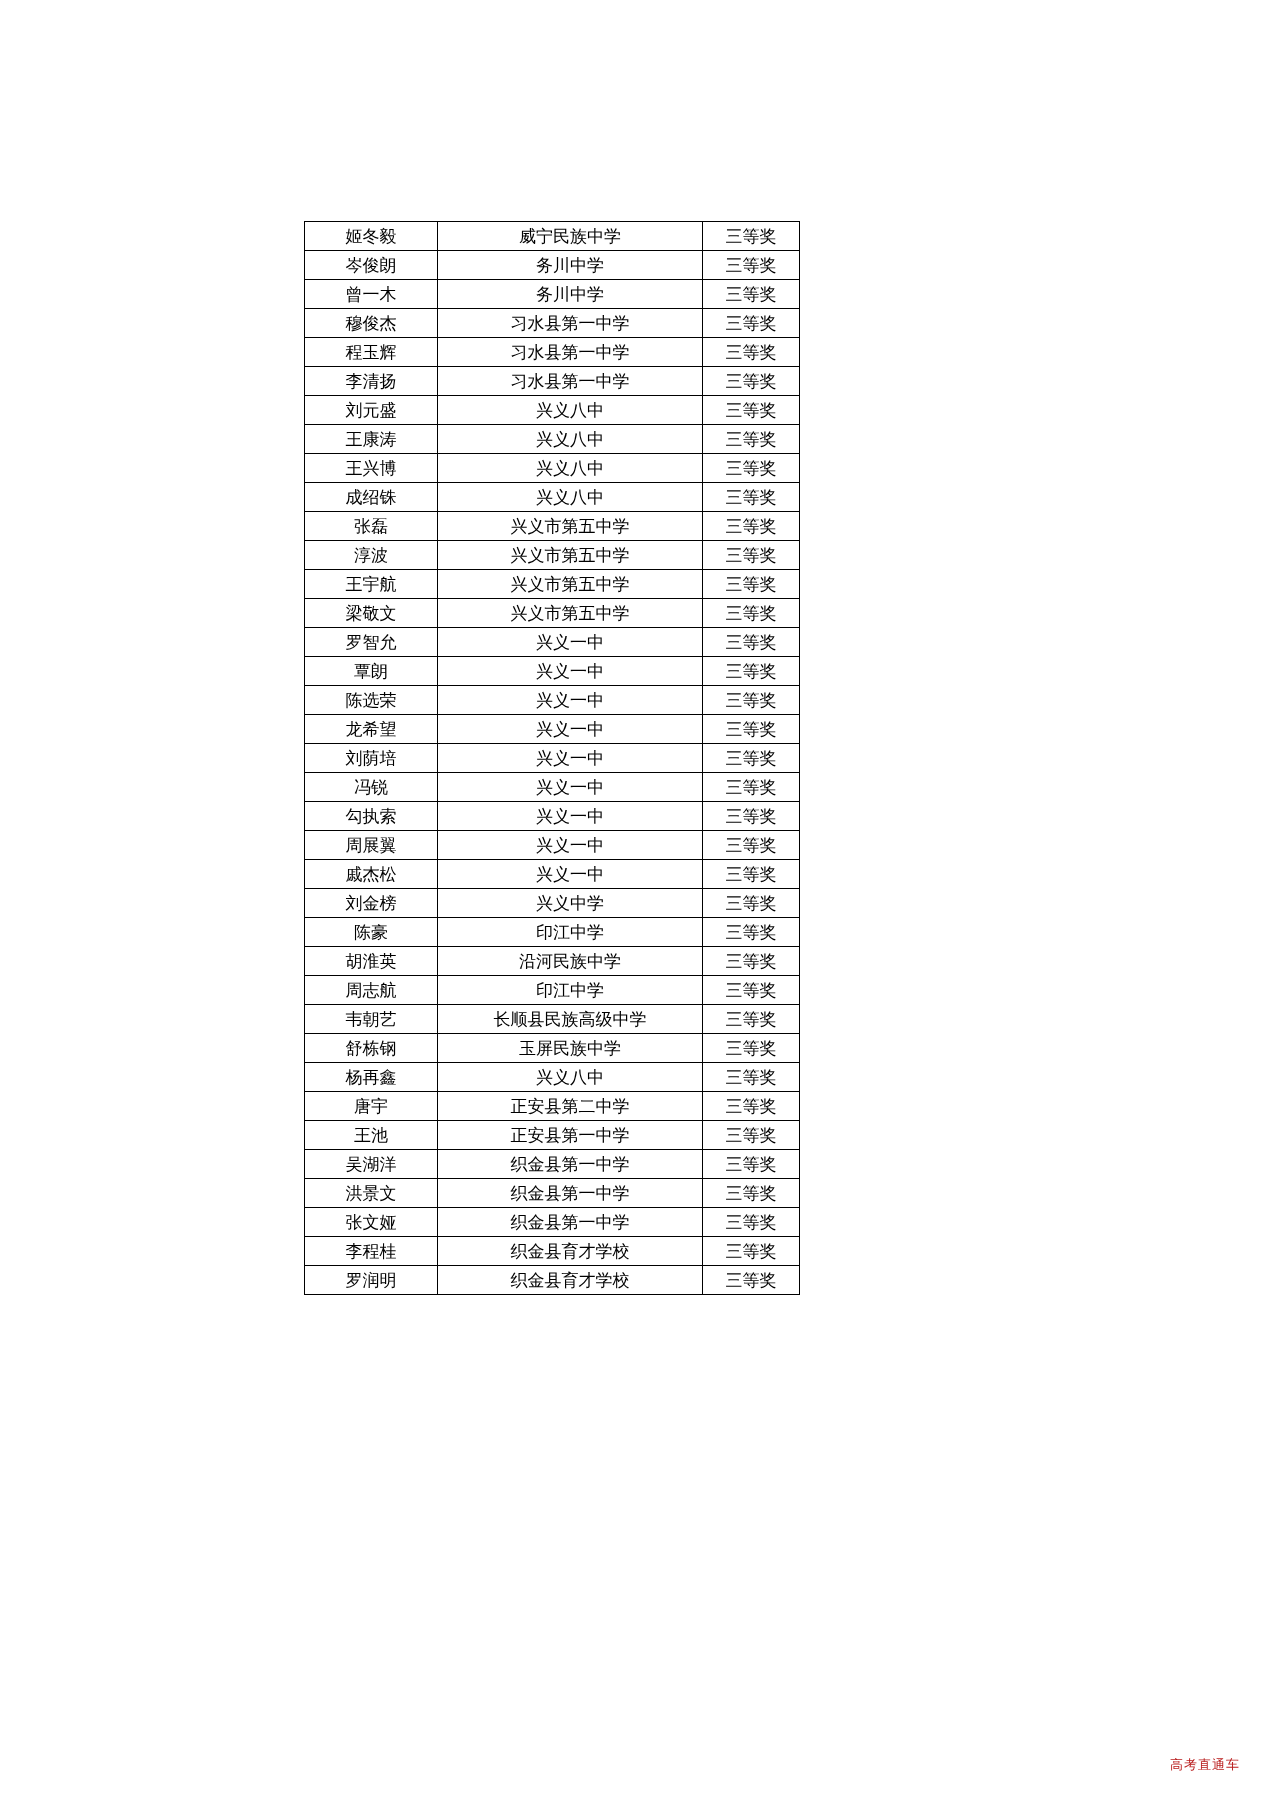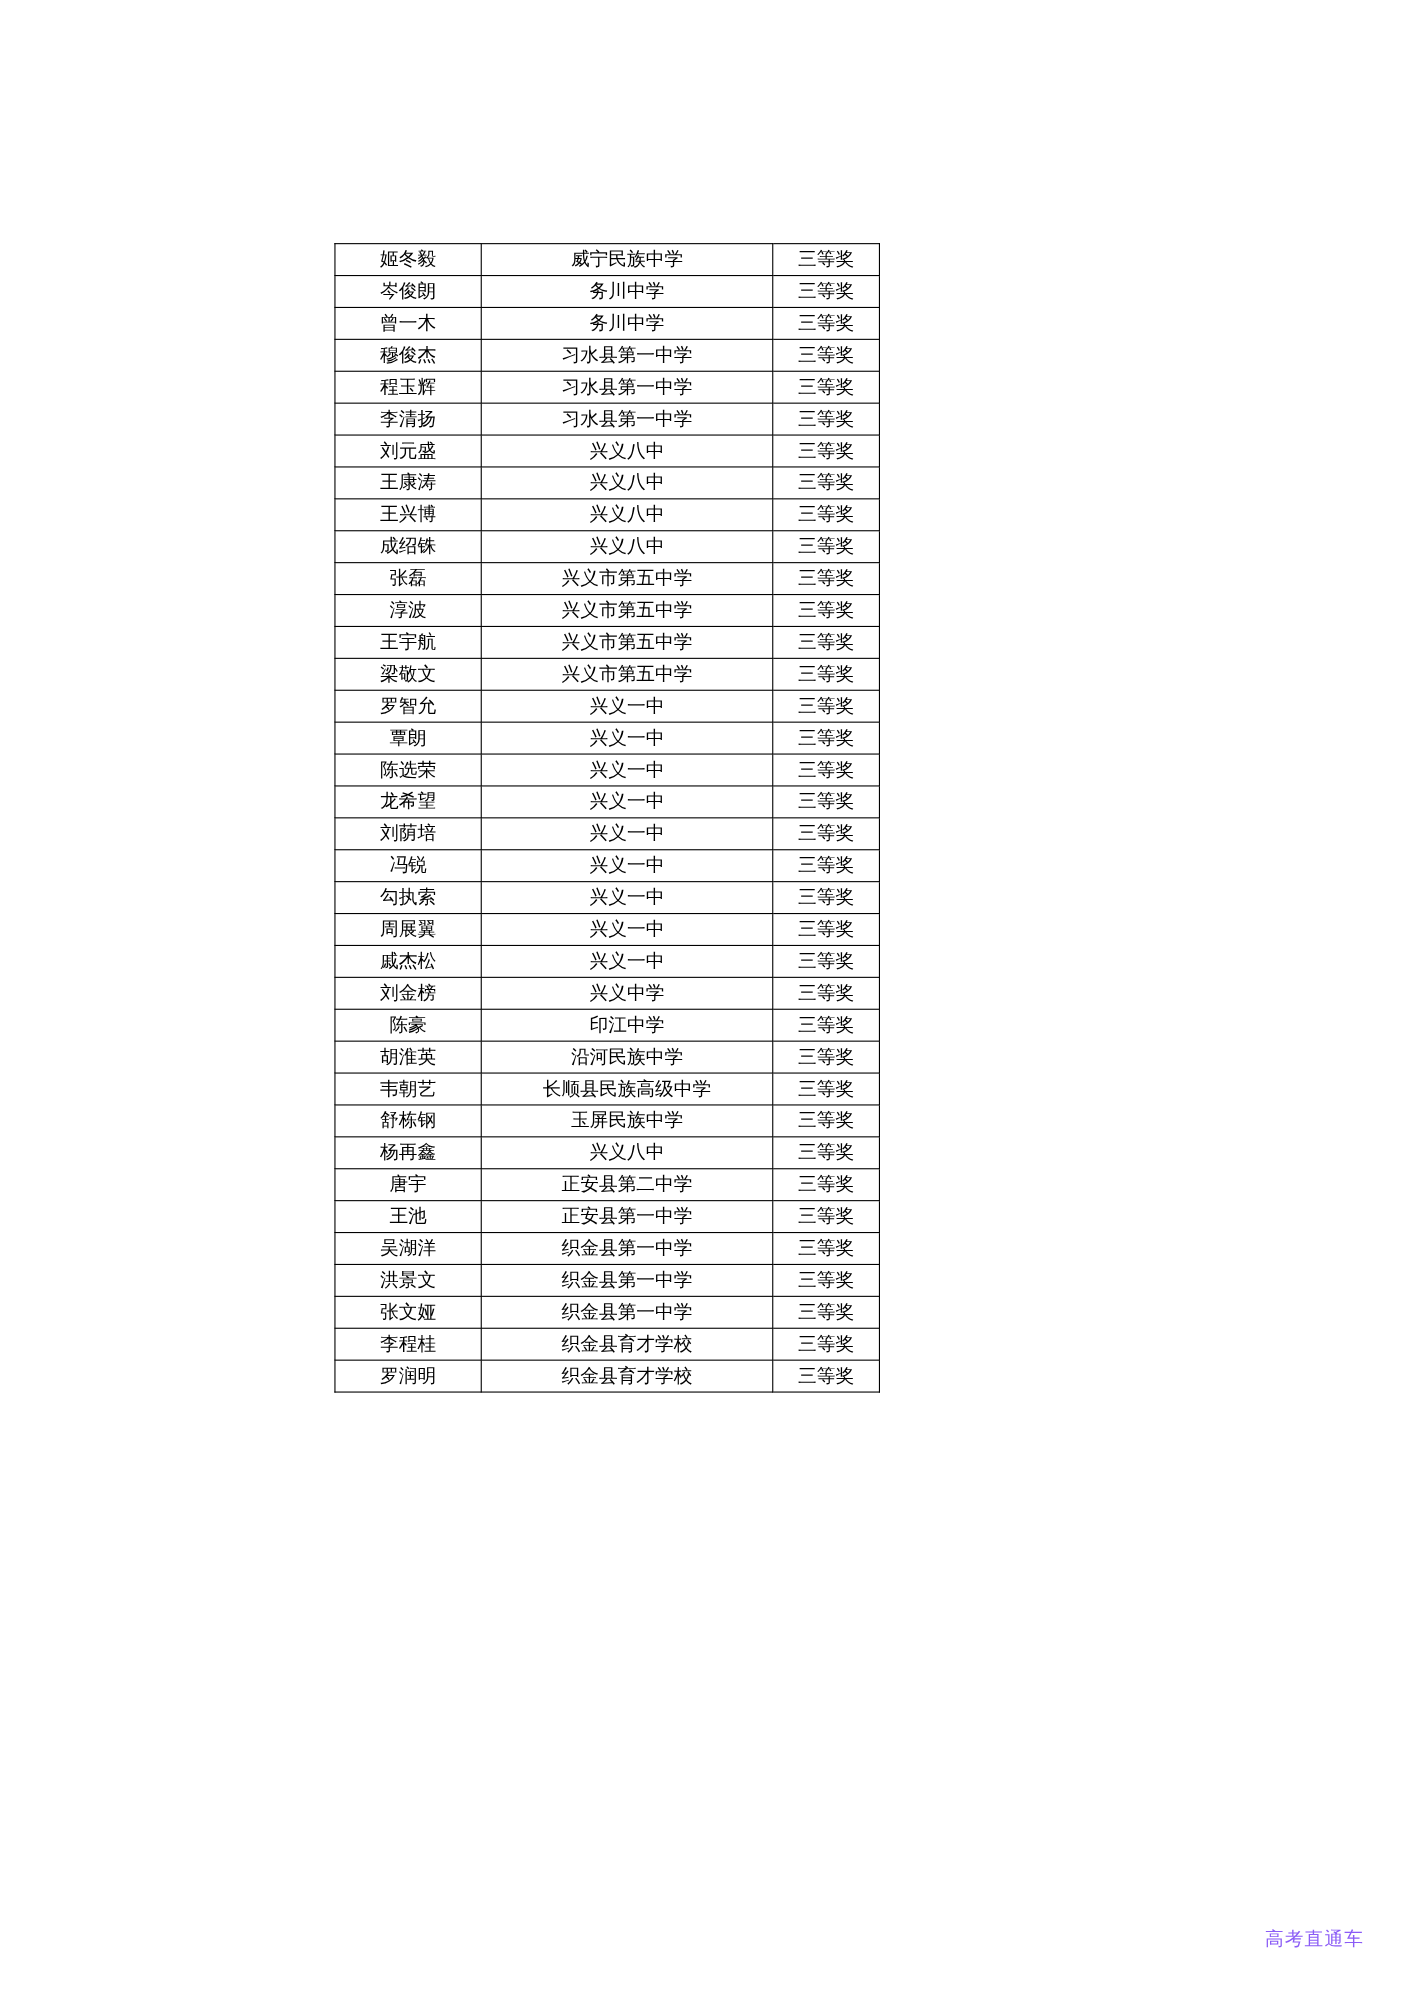--- a/index.html
+++ b/index.html
@@ -47,22 +47,22 @@
     overflow: hidden;
   }
   td.col-name   { width: 132px; }
   td.col-school { width: 264px; }
   td.col-award  { width: 96px; }
 
   .watermark {
     position: absolute;
     right: 40px;
     bottom: 36px;
-    font-size: 17px;
-    color: #8b5cf6;
+    font-size: 13px;
+    color: #b91c1c;
     letter-spacing: 1px;
     font-family: "DejaVu Sans", "Liberation Sans", sans-serif;
   }
 </style>
 </head>
 <body>
 
 <div class="page">
 
   <div class="table-wrap">
@@ -192,20 +192,25 @@
             <td class="col-name">陈豪</td>
             <td class="col-school">印江中学</td>
             <td class="col-award">三等奖</td>
           </tr>
           <tr>
             <td class="col-name">胡淮英</td>
             <td class="col-school">沿河民族中学</td>
             <td class="col-award">三等奖</td>
           </tr>
           <tr>
+            <td class="col-name">周志航</td>
+            <td class="col-school">印江中学</td>
+            <td class="col-award">三等奖</td>
+          </tr>
+          <tr>
             <td class="col-name">韦朝艺</td>
             <td class="col-school">长顺县民族高级中学</td>
             <td class="col-award">三等奖</td>
           </tr>
           <tr>
             <td class="col-name">舒栋钢</td>
             <td class="col-school">玉屏民族中学</td>
             <td class="col-award">三等奖</td>
           </tr>
           <tr>

